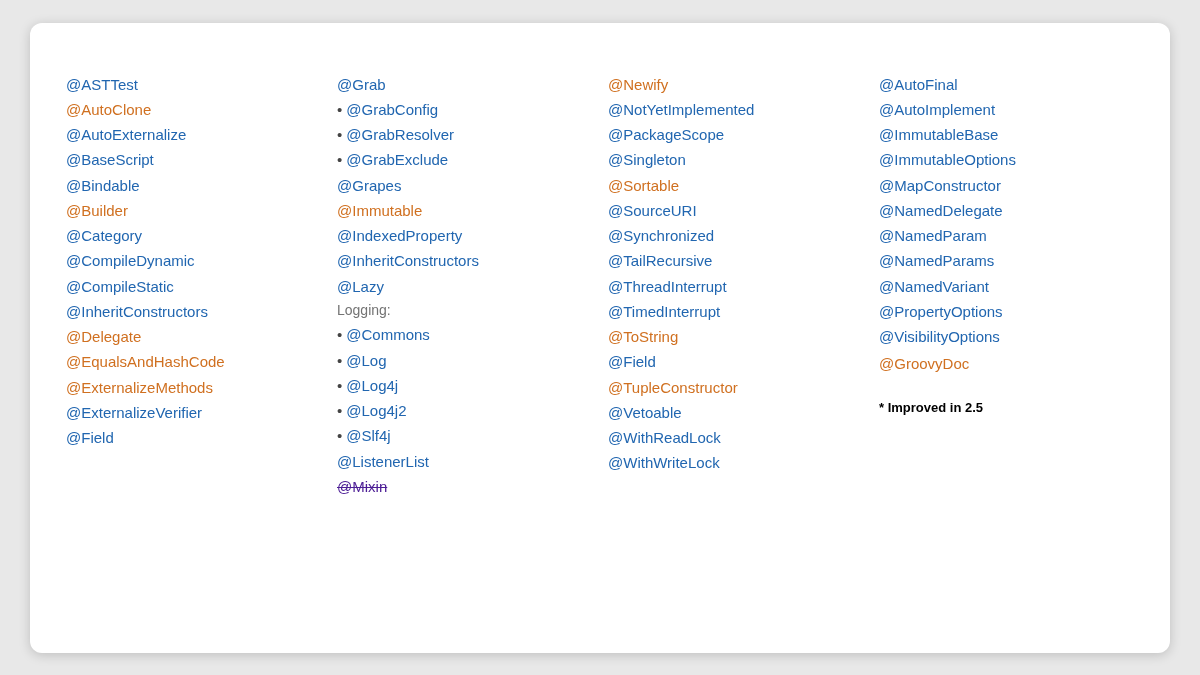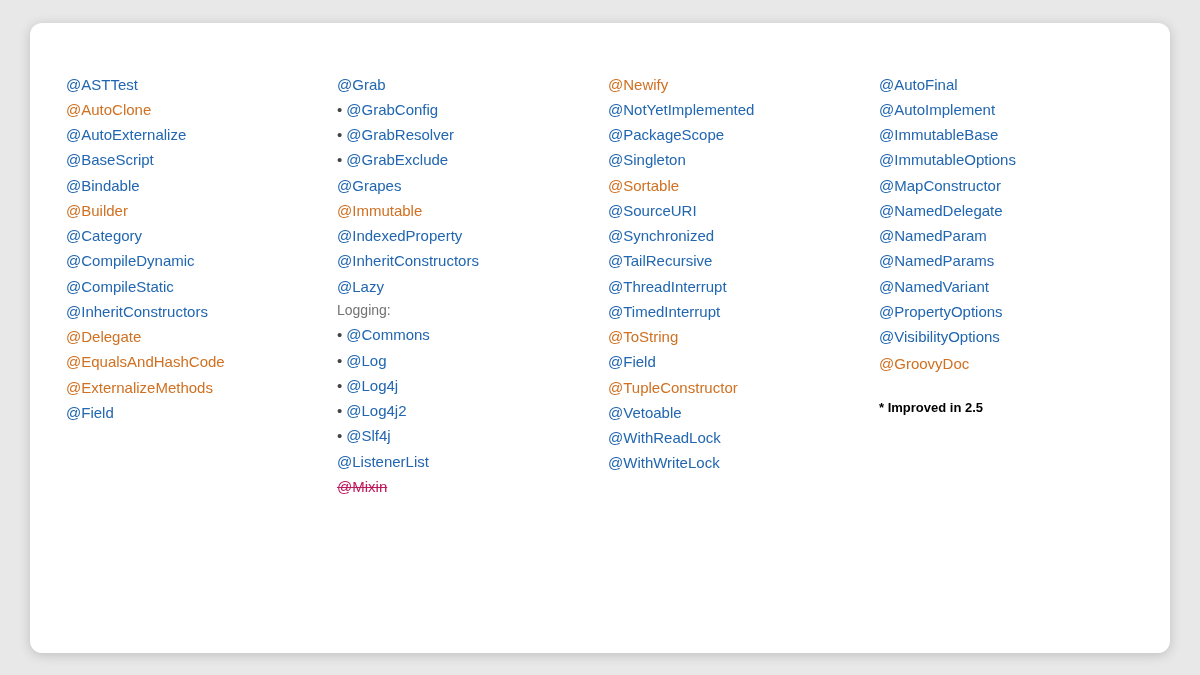--- a/index.html
+++ b/index.html
@@ -55,21 +55,21 @@
       align-items: flex-start;
       gap: 0;
     }
     .bullet {
       color: #444;
       margin-right: 4px;
       font-size: 15px;
     }
     .strikethrough {
       text-decoration: line-through;
-      color: #be185d;
+      color: #4c1d95;
     }
     .section-label {
       color: #737373;
       font-size: 14px;
       line-height: 1.55;
     }
     .improved-note {
       color: #000000;
       font-size: 13px;
       font-weight: bold;
@@ -91,20 +91,21 @@
         <div class="item blue">@BaseScript</div>
         <div class="item blue">@Bindable</div>
         <div class="item orange">@Builder</div>
         <div class="item blue">@Category</div>
         <div class="item blue">@CompileDynamic</div>
         <div class="item blue">@CompileStatic</div>
         <div class="item blue">@InheritConstructors</div>
         <div class="item orange">@Delegate</div>
         <div class="item orange">@EqualsAndHashCode</div>
         <div class="item orange">@ExternalizeMethods</div>
+        <div class="item blue">@ExternalizeVerifier</div>
         <div class="item blue">@Field</div>
       </div>
     <div class="col" id="col2">
         <div class="item blue">@Grab</div>
         <div class="item bullet-item">
           <span class="bullet">• </span>
           <span class="blue">@GrabConfig</span>
         </div>
         <div class="item bullet-item">
           <span class="bullet">• </span>

